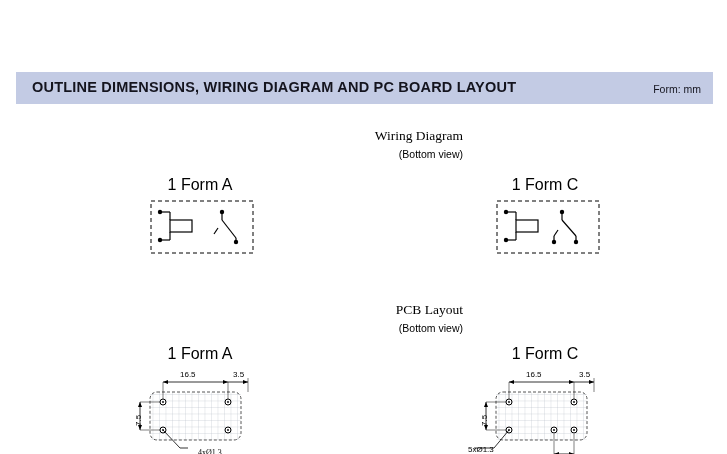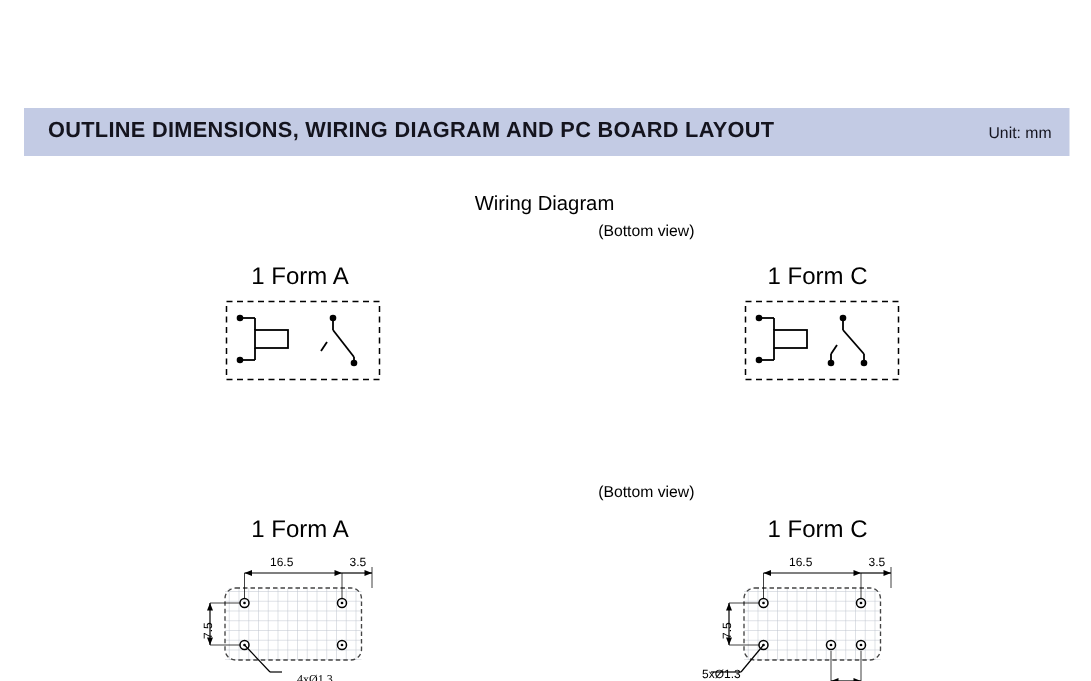--- a/index.html
+++ b/index.html
@@ -48,24 +48,25 @@
     position: absolute;
     right: 12px;
     top: 11px;
     font-size: 10.5px;
     color: #14141e;
     white-space: nowrap;
   }
   
   .section-title {
     position: absolute;
-    text-align: center;
+    text-align: right;
     font-size: 13.5px;
     color: #000;
     white-space: nowrap;
+    font-family: Liberation Serif, serif;
   }
   .section-sub {
     position: absolute;
     text-align: right;
     font-size: 10.5px;
     color: #000;
     white-space: nowrap;
   }
   .item-label {
     position: absolute;
@@ -87,21 +88,21 @@
   svg { display: block; }
   .fig { position: absolute; }
 </style>
 </head>
 <body>
 
 <div class="page">
 
   <div class="header-bar">
     <span class="header-title">OUTLINE DIMENSIONS, WIRING DIAGRAM AND PC BOARD LAYOUT</span>
-    <span class="header-unit">Unit: mm</span>
+    <span class="header-unit">Form: mm</span>
   </div>
 
   <div class="section-title" style="left:263px; top:108px; width:200px;">Wiring Diagram</div>
   <div class="section-sub" style="left:263px; top:128px; width:200px;">(Bottom view)</div>
 
   <div class="item-label" style="left:145px; top:156px; width:110px;">1 Form A</div>
   <div class="item-label" style="left:490px; top:156px; width:110px;">1 Form C</div>
 
   <div class="fig" style="left:148px; top:178px;">
     <svg width="108" height="58" viewBox="0 0 108 58">
@@ -140,20 +141,21 @@
       <line x1="68" y1="22" x2="82" y2="38" stroke="#000" stroke-width="1.2"></line>
       <line x1="60" y1="38" x2="64" y2="32" stroke="#000" stroke-width="1.2"></line>
       <line x1="60" y1="38" x2="60" y2="44" stroke="#000" stroke-width="1.2"></line>
       <line x1="82" y1="38" x2="82" y2="44" stroke="#000" stroke-width="1.2"></line>
       <circle cx="68" cy="14" r="2.2" fill="#000"></circle>
       <circle cx="60" cy="44" r="2.2" fill="#000"></circle>
       <circle cx="82" cy="44" r="2.2" fill="#000"></circle>
     </svg>
   </div>
 
+  <div class="section-title" style="left:263px; top:282px; width:200px;">PCB Layout</div>
   <div class="section-sub" style="left:263px; top:302px; width:200px;">(Bottom view)</div>
 
   <div class="item-label" style="left:145px; top:325px; width:110px;">1 Form A</div>
   <div class="item-label" style="left:490px; top:325px; width:110px;">1 Form C</div>
 
   <div class="fig" style="left:120px; top:348px;">
     <svg width="170" height="100" viewBox="0 0 170 100">
       <defs>
         <pattern id="gridA" width="6.5" height="6.5" patternUnits="userSpaceOnUse">
           <path d="M 6.5 0 L 0 0 0 6.5" fill="none" stroke="#b9bfc9" stroke-width="0.6"></path>

